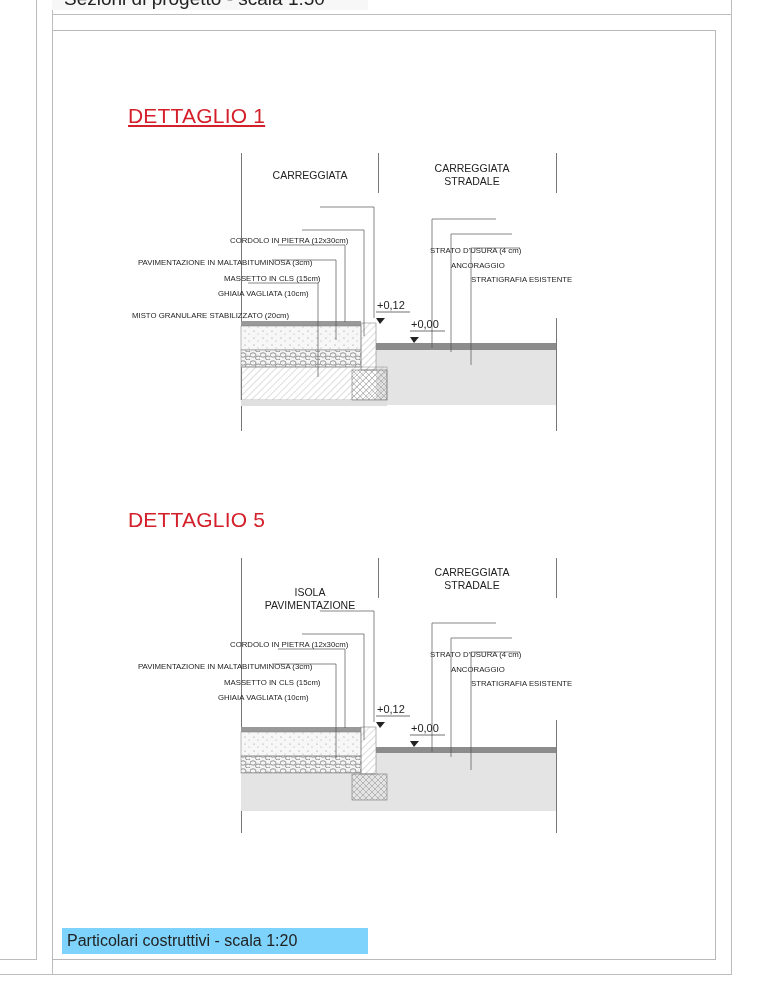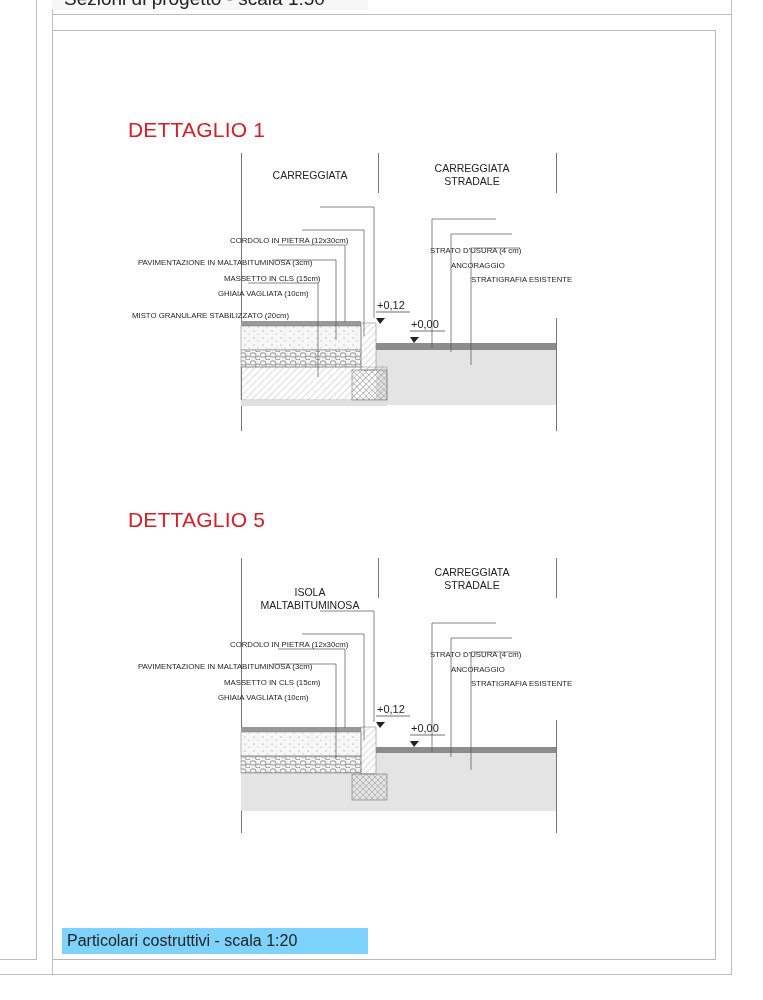--- a/index.html
+++ b/index.html
@@ -22,21 +22,21 @@
 <div class="frame-line" style="left:0;top:959px;width:37px;height:1px;"></div>
 <div class="frame-line" style="left:52px;top:0;width:1px;height:975px;"></div>
 <div class="frame-line" style="left:731px;top:0;width:1px;height:975px;"></div>
 <div class="frame-line" style="left:0;top:974px;width:732px;height:1px;"></div>
 <div class="frame-line" style="left:52px;top:14px;width:680px;height:1px;"></div>
 
 <div class="top-caption">Sezioni di progetto - scala 1:50</div>
 
 <div class="sheet"></div>
 
-<div class="det-title" style="left:128px;top:118px;">DETTAGLIO 1</div>
+<div class="det-title" style="left:128px;top:104px;text-decoration:underline;">DETTAGLIO 1</div>
 
 <div class="vline" style="left:241px;top:153px;height:278px;"></div>
 <div class="vline" style="left:378px;top:153px;height:40px;"></div>
 <div class="vline" style="left:556px;top:153px;height:40px;"></div>
 <div class="vline" style="left:556px;top:318px;height:113px;"></div>
 
 <div class="zone-label" style="left:250px;top:169px;width:120px;">
   <div>CARREGGIATA</div>
 </div>
 <div class="zone-label" style="left:412px;top:162px;width:120px;">
@@ -109,21 +109,21 @@
 
 <div class="det-title" style="left:128px;top:508px;">DETTAGLIO 5</div>
 
 <div class="vline" style="left:241px;top:558px;height:275px;"></div>
 <div class="vline" style="left:378px;top:558px;height:40px;"></div>
 <div class="vline" style="left:556px;top:558px;height:40px;"></div>
 <div class="vline" style="left:556px;top:720px;height:113px;"></div>
 
 <div class="zone-label" style="left:250px;top:562px;width:120px;margin-top:24px;">
   <div>ISOLA</div>
-  <div>MALTABITUMINOSA</div>
+  <div>PAVIMENTAZIONE</div>
 </div>
 <div class="zone-label" style="left:412px;top:566px;width:120px;">
   <div>CARREGGIATA</div>
   <div>STRADALE</div>
 </div>
 
 <div class="lbl" style="left:230px;top:604px;">CORDOLO IN PIETRA (12x30cm)</div>
 <div class="lbl" style="left:138px;top:626px;">PAVIMENTAZIONE IN MALTABITUMINOSA (3cm)</div>
 <div class="lbl" style="left:224px;top:642px;">MASSETTO IN CLS (15cm)</div>
 <div class="lbl" style="left:218px;top:657px;">GHIAIA VAGLIATA (10cm)</div>

